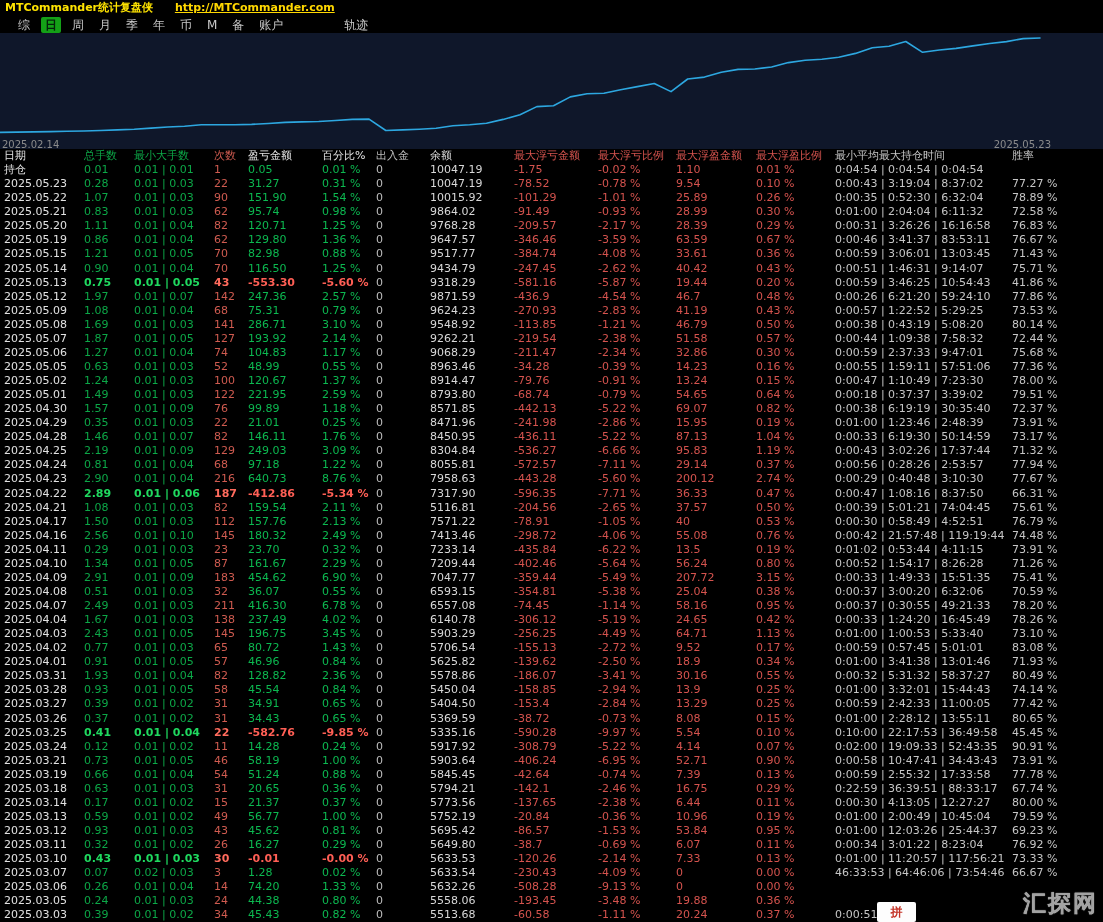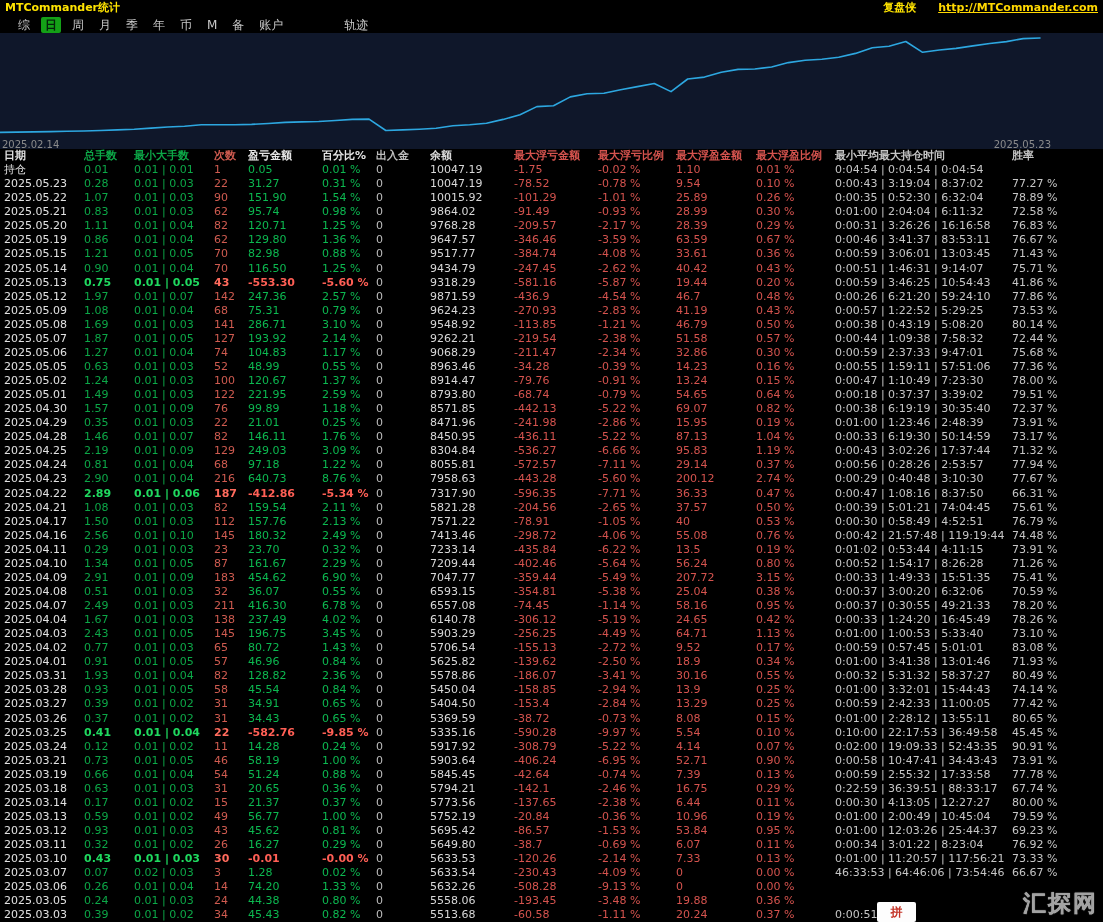--- a/index.html
+++ b/index.html
@@ -3,42 +3,42 @@
 <meta charset="utf-8">
 <style>
   html,body{margin:0;padding:0;}
   body{
     width:1103px;height:922px;background:#000;overflow:hidden;position:relative;
     font-family:"DejaVu Sans","Liberation Sans",sans-serif;color:#ddd;
     -webkit-font-smoothing:none;
   }
   
   .titlebar{position:absolute;top:0;left:0;right:0;height:15px;display:flex;
-    justify-content:space-between;align-items:center;padding:0 5px;font-size:11px;}
+    align-items:center;padding:0 5px;font-size:11px;}
   .app-title{color:#ffe400;font-weight:bold;white-space:nowrap;}
   .brandwrap{color:#ffe400;font-weight:bold;white-space:nowrap;}
   .brandwrap .url{margin-left:18px;color:#ffd800;text-decoration:underline;}
   
   .menubar{position:absolute;top:15px;left:0;right:0;height:19px;display:flex;
     align-items:center;padding-left:14px;gap:7px;font-size:12px;}
   .menu-item{color:#c9c9c9;padding:1px 4px;cursor:default;line-height:14px;}
   .menu-item.selected{background:#14a017;color:#04230a;font-weight:bold;border-radius:2px;}
   .menu-item.last{margin-left:46px;}
   
   .chart{position:absolute;top:33px;left:0;width:1103px;height:116px;background:#0f172a;}
   .chart svg{display:block;}
   .axis-label{position:absolute;bottom:-1px;font-size:10px;color:#8b8b8b;}
   .axis-label.left{left:2px;}
   .axis-label.right{right:52px;}
   
   .table{position:absolute;top:149px;left:0;right:0;bottom:0;font-size:11px;overflow:hidden;}
   .thead,.trow{display:grid;
     grid-template-columns:80px 50px 80px 34px 74px 54px 54px 84px 84px 78px 80px 79px 177px 1fr;
     padding-left:4px;height:14.07px;line-height:14.1px;}
-  .thead{color:#e4e4e4;font-weight:bold;}
+  .thead{color:#e4e4e4;}
   .cell{white-space:nowrap;overflow:hidden;}
   .c0{color:#e2e2e2;}
   .c1,.c2{color:#0ca747;}
   .c3{color:#cf5b50;}
   .pos{color:#0cb850;}
   .neg{color:#e0524c;}
   .c6{color:#bdbdbd;}
   .c7{color:#d8d8d8;}
   .c8,.c9,.c10,.c11{color:#d5534e;}
   .c12,.c13{color:#c6c6c6;}
@@ -489,21 +489,21 @@
         <div class="cell c13">66.31 %</div>
       </div>
       <div class="trow">
         <div class="cell c0">2025.04.21</div>
         <div class="cell c1">1.08</div>
         <div class="cell c2">0.01 | 0.03</div>
         <div class="cell c3">82</div>
         <div class="cell c4 pos">159.54</div>
         <div class="cell c5 pos">2.11 %</div>
         <div class="cell c6">0</div>
-        <div class="cell c7">5821.28</div>
+        <div class="cell c7">5116.81</div>
         <div class="cell c8">-204.56</div>
         <div class="cell c9">-2.65 %</div>
         <div class="cell c10">37.57</div>
         <div class="cell c11">0.50 %</div>
         <div class="cell c12">0:00:39 | 5:01:21 | 74:04:45</div>
         <div class="cell c13">75.61 %</div>
       </div>
       <div class="trow">
         <div class="cell c0">2025.04.17</div>
         <div class="cell c1">1.50</div>

